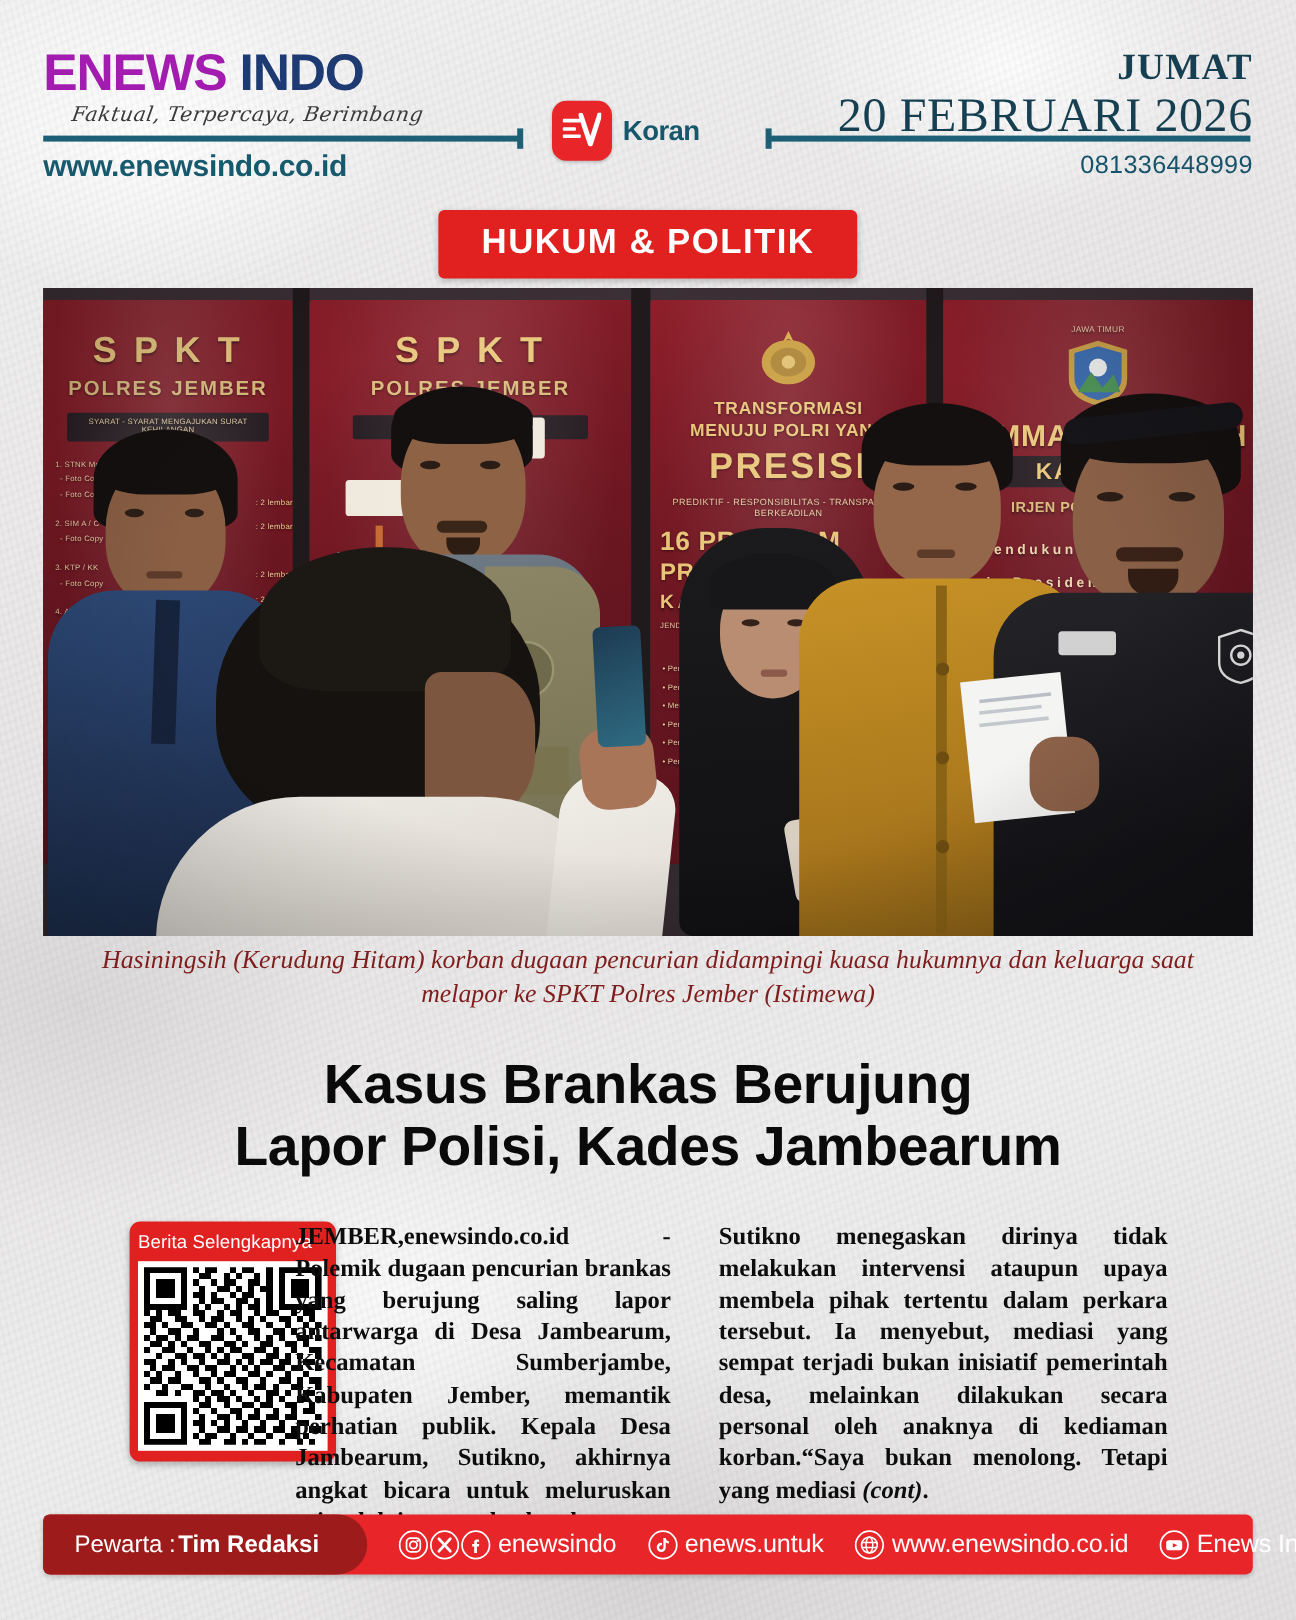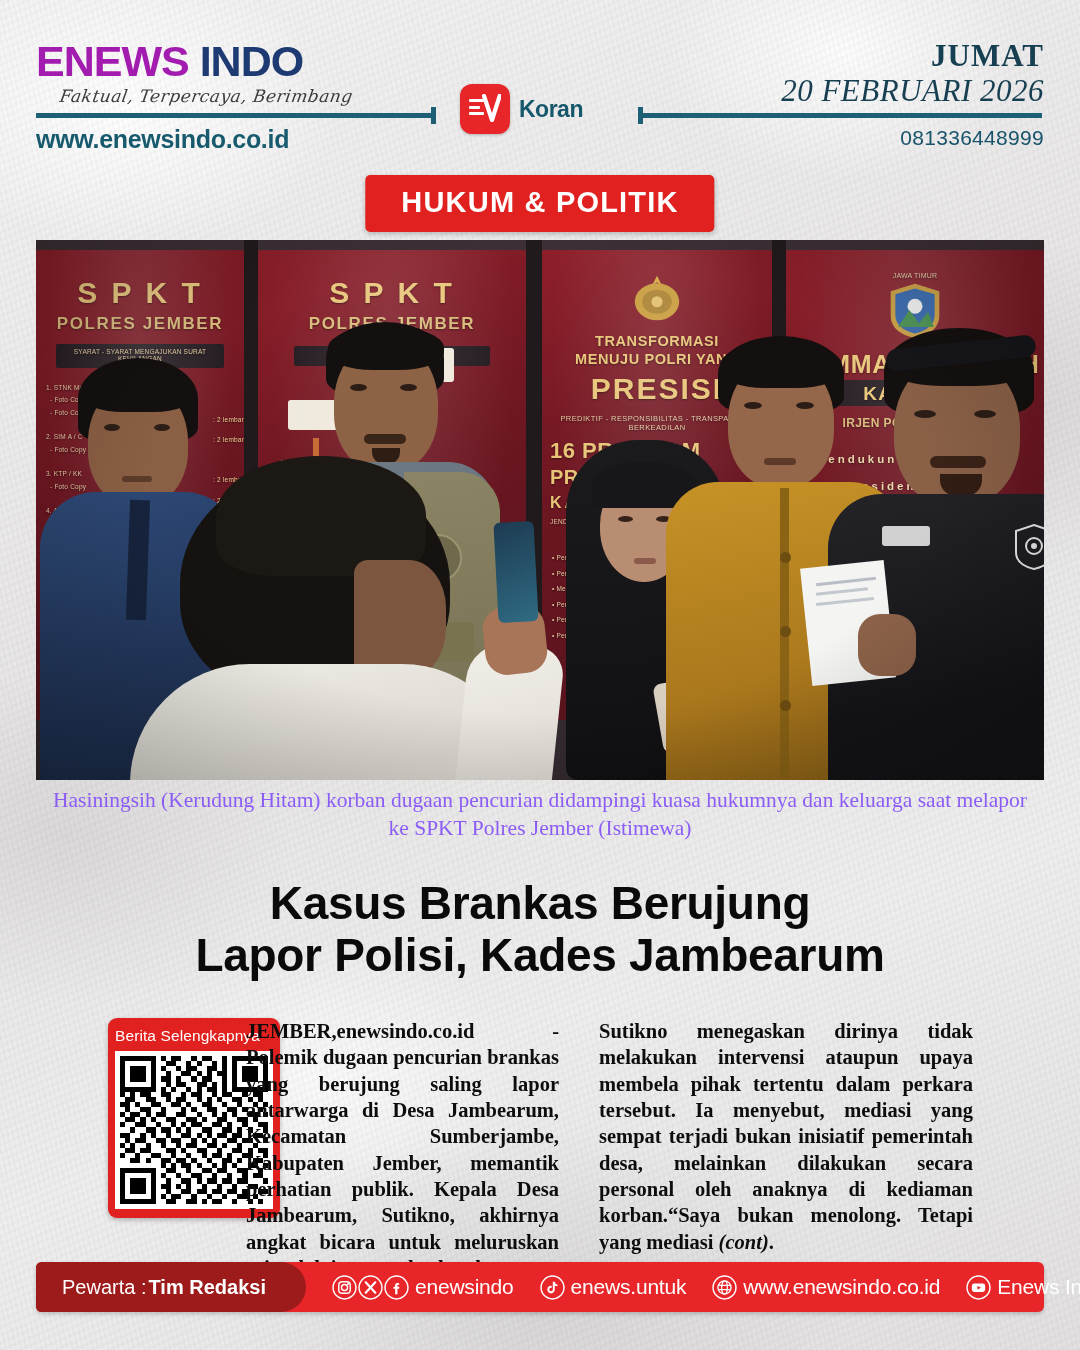--- a/index.html
+++ b/index.html
@@ -68,21 +68,21 @@
   .ev-mark .bars i:nth-child(2){width:11px;}
   .ev-mark .bars i:nth-child(3){width:15px;}
   .ev-mark .vee{
     position:absolute;left:22px;top:10px;width:19px;height:28px;
   }
   .koran-text{font-size:23px;font-weight:bold;color:#15576b;letter-spacing:-.5px;}
 
   .date-block{position:absolute;right:36px;top:40px;text-align:right;
     font-family:"Liberation Serif", serif;color:#163f52;}
   .date-day{font-size:31px;font-weight:bold;letter-spacing:1px;line-height:1.05;}
-  .date-full{font-size:31px;letter-spacing:.5px;line-height:1.15;font-style:italic;}
+  .date-full{font-size:40px;letter-spacing:.5px;line-height:1.15;}
   .phone{position:absolute;right:36px;top:126px;font-size:21px;color:#17536a;font-weight:500;letter-spacing:.3px;}
 
   
   .cat-badge{
     position:absolute;left:50%;transform:translateX(-50%);top:175px;
     background:#e0211f;color:#fff;font-size:29px;font-weight:bold;
     letter-spacing:1.2px;padding:11px 36px 13px;border-radius:5px;
     box-shadow:0 2px 5px rgba(0,0,0,.22);
   }
 
@@ -112,21 +112,21 @@
   .hair{position:absolute;background:#14100f;}
   .body-sh{position:absolute;}
 
   .photo-vig{position:absolute;inset:0;pointer-events:none;
     background:radial-gradient(ellipse at 50% 45%, rgba(0,0,0,0) 55%, rgba(0,0,0,.28) 100%);}
 
   
   .caption{
     position:absolute;left:50px;top:786px;width:980px;
     font-family:"Liberation Serif", serif;font-size:21.5px;
-    text-align:center;color:#8b5cf6;line-height:1.32;
+    text-align:center;color:#7f1d1d;line-height:1.32;font-style:italic;
   }
 
   
   .headline{
     position:absolute;left:60px;top:846px;width:960px;
     text-align:center;color:#0a0a0a;
     font-size:46px;font-weight:bold;line-height:1.13;
     letter-spacing:-.3px;
     font-stretch:condensed;
     margin-top:32px;

